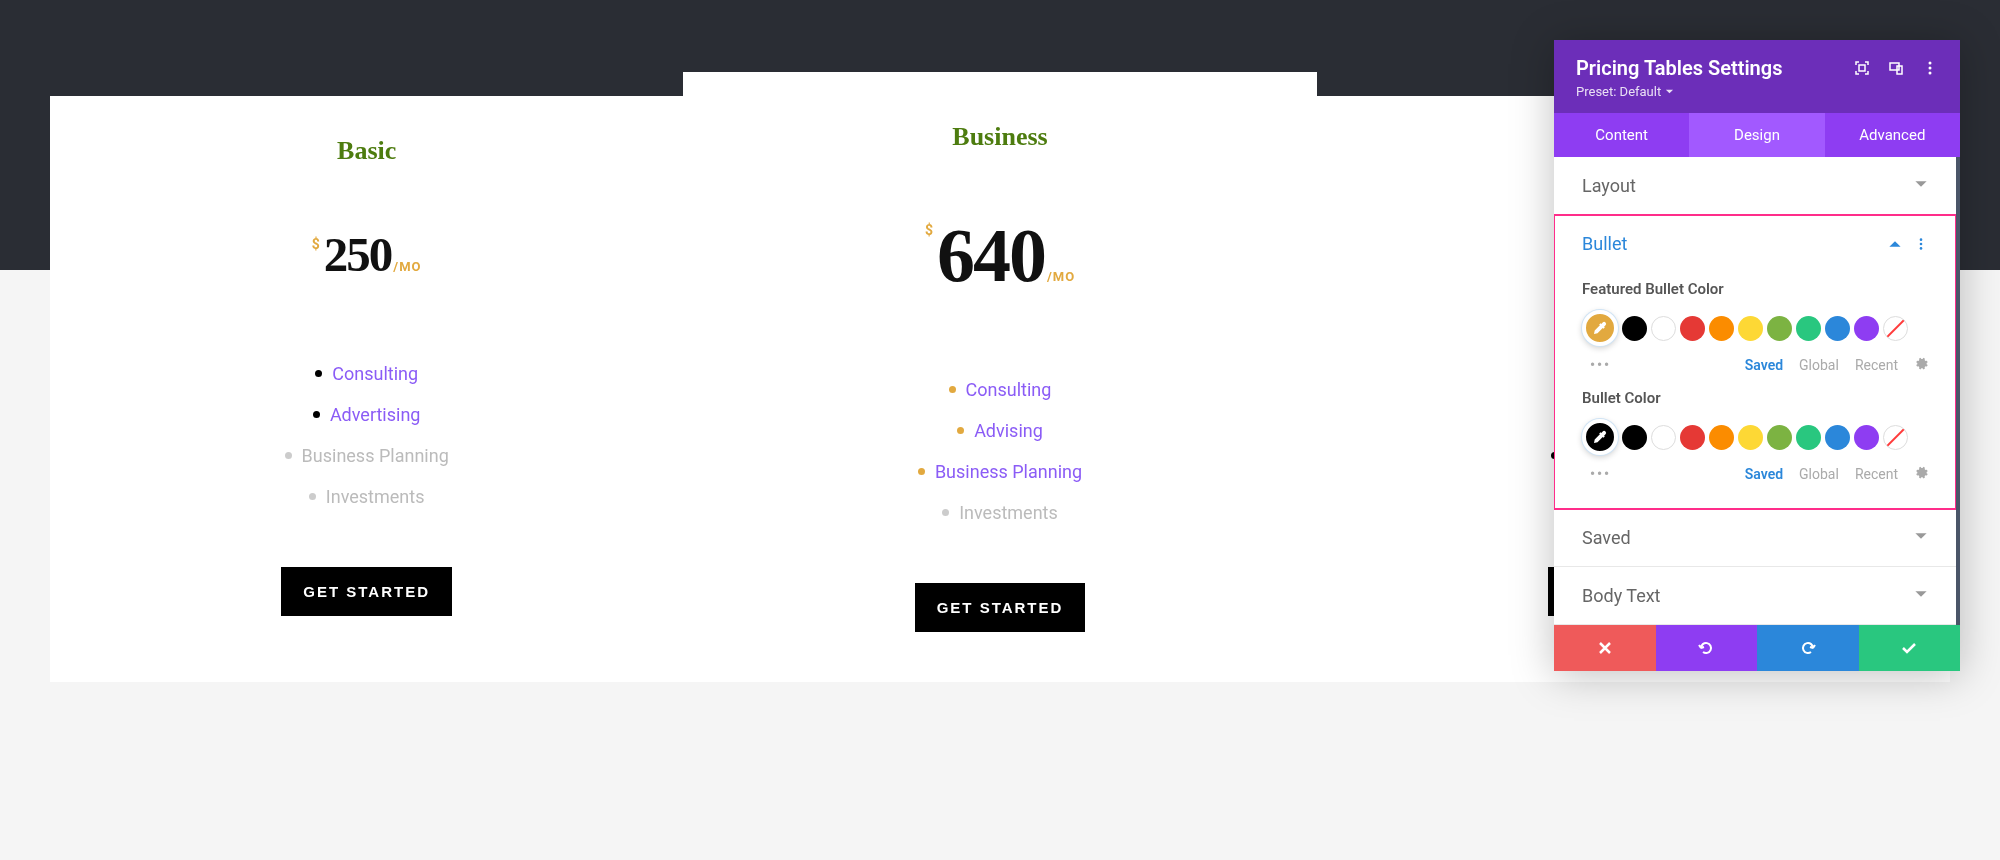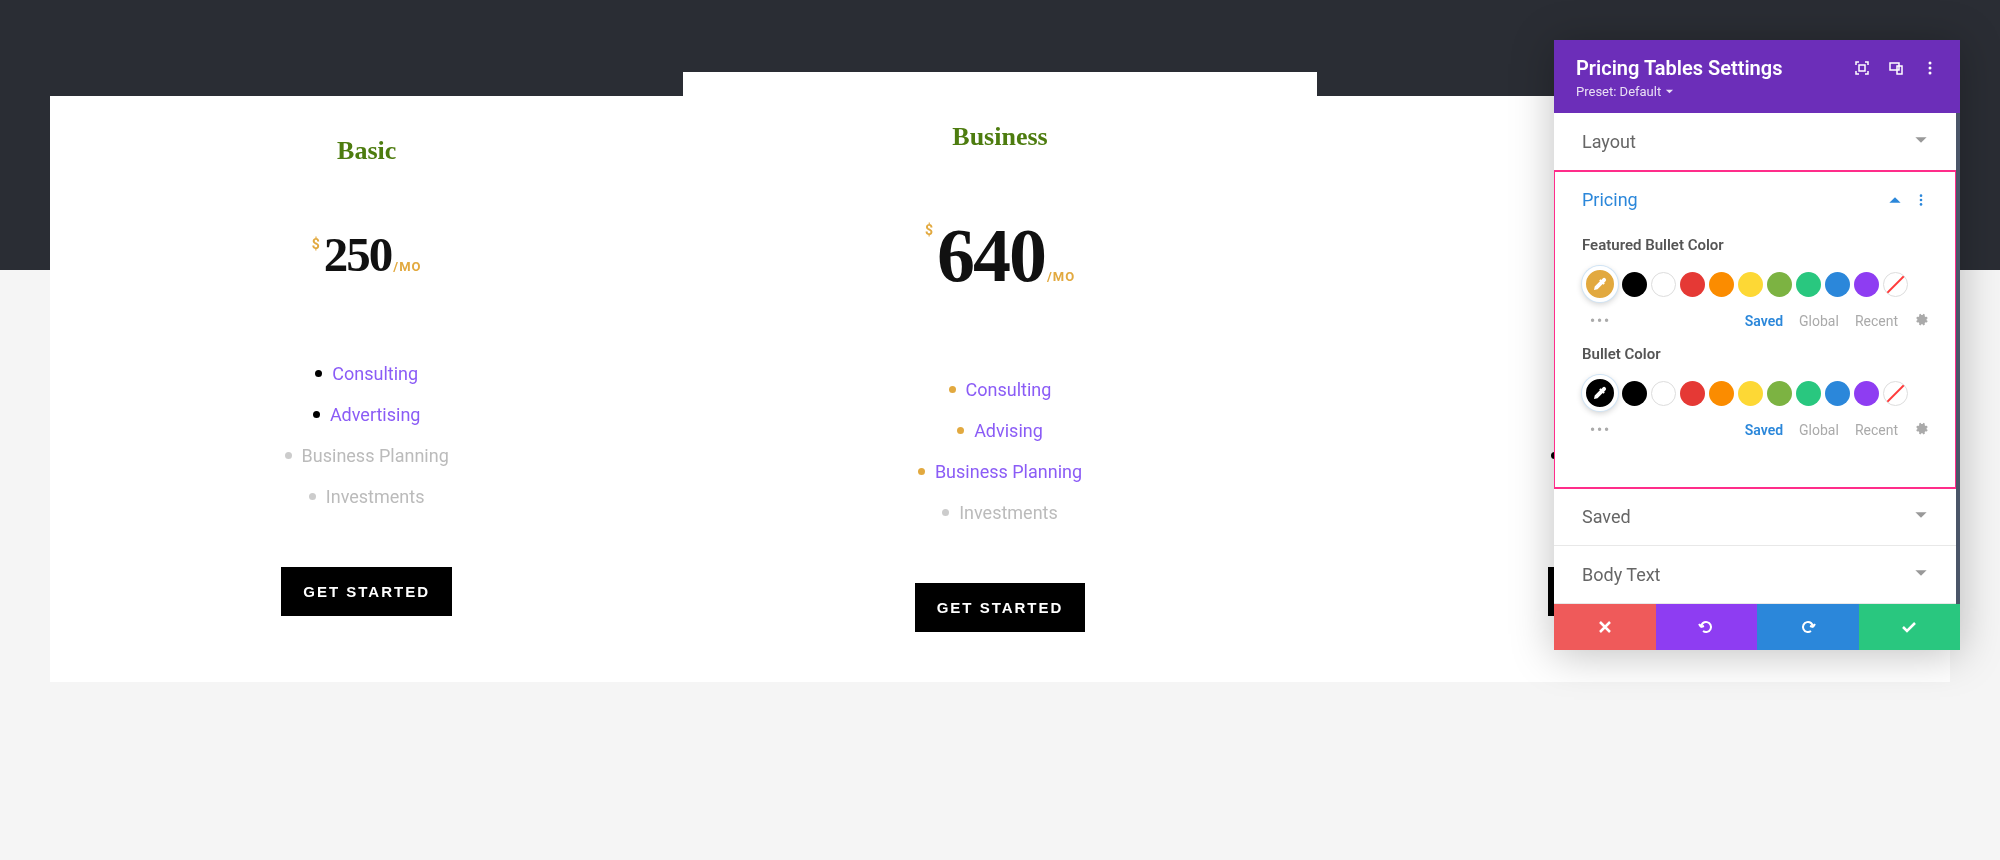--- a/index.html
+++ b/index.html
@@ -33,21 +33,21 @@
 .panel-tab { flex: 1; color: #fff; text-align: center; padding: 13px 0; font-size: 15px; cursor: pointer; }
 .panel-tab.active { background: #a259ff; }
 .panel-body { flex: 1; overflow-y: auto; border-right: 4px solid #4a5568; }
 .acc { border-bottom: 1px solid #e8e8e8; }
 .acc-head { display: flex; align-items: center; justify-content: space-between; padding: 18px 28px; cursor: pointer; gap: 46px; }
 .acc-title { font-size: 18px; color: #666; }
 .acc-head.open .acc-title { color: #2b87da; }
 .acc-icons { display: flex; gap: 12px; align-items: center; color: #2b87da; }
 .acc-chev { color: #999; }
 .acc-head.open .acc-chev { color: #2b87da; }
-.acc-body { padding: 0 28px 33px; }
+.acc-body { padding: 0 28px 10px; }
 .highlight { outline: 2px solid #ff2d8a; outline-offset: -1px; }
 .field-label { font-size: 15px; color: #555; font-weight: 600; margin: 8px 0 12px; }
 .swatches { display: flex; gap: 4px; align-items: center; margin-bottom: 10px; }
 .swatch { width: 25px; height: 25px; border-radius: 50%; cursor: pointer; flex-shrink: 0; }
 .swatch.active-sw { width: 36px; height: 36px; border: 4px solid #fff; box-shadow: 0 0 0 1px #d0e4f5, 0 2px 6px rgba(0,0,0,0.2); display: flex; align-items: center; justify-content: center; }
 .sw-white { border: 1px solid #ddd; }
 .sw-trans { background: #fff; border: 1px solid #ddd; position: relative; overflow: hidden; }
 .sw-trans::after { content: ''; position: absolute; width: 140%; height: 2px; background: #ff3b3b; top: 50%; left: -20%; transform: rotate(-45deg); }
 .swatch-row2 { display: flex; align-items: center; justify-content: space-between; font-size: 14px; margin-bottom: 16px; }
 .swatch-dots { color: #aaa; letter-spacing: 2px; font-weight: 700; padding-left: 8px; }
@@ -171,36 +171,41 @@
           <rect x="2" y="3" width="9" height="7"></rect>
           <rect x="9" y="6" width="5" height="8"></rect>
         </svg>
       <svg viewBox="0 0 16 16" fill="#fff">
           <circle cx="8" cy="3" r="1.5"></circle>
           <circle cx="8" cy="8" r="1.5"></circle>
           <circle cx="8" cy="13" r="1.5"></circle>
         </svg>
     </div>
   </div>
+  <div class="panel-tabs">
+    <div class="panel-tab">Content</div>
+    <div class="panel-tab active">Design</div>
+    <div class="panel-tab">Advanced</div>
+  </div>
   <div class="panel-body">
 
     <div class="acc">
       <div class="acc-head">
         <span class="acc-title">Layout</span>
         <span class="acc-chev">
           <svg width="14" height="14" viewBox="0 0 10 10" fill="currentColor">
               <path d="M1 3l4 4 4-4z"></path>
             </svg>
         </span>
       </div>
     </div>
 
     <div class="acc highlight">
       <div class="acc-head open">
-        <span class="acc-title">Pricing</span>
+        <span class="acc-title">Bullet</span>
         <span class="acc-icons">
           <svg class="acc-chev" width="14" height="14" viewBox="0 0 10 10" fill="currentColor">
               <path d="M1 7l4-4 4 4z"></path>
             </svg>
           <svg width="14" height="14" viewBox="0 0 16 16" fill="#2b87da">
               <circle cx="8" cy="3" r="1.5"></circle>
               <circle cx="8" cy="8" r="1.5"></circle>
               <circle cx="8" cy="13" r="1.5"></circle>
             </svg>
         </span>

